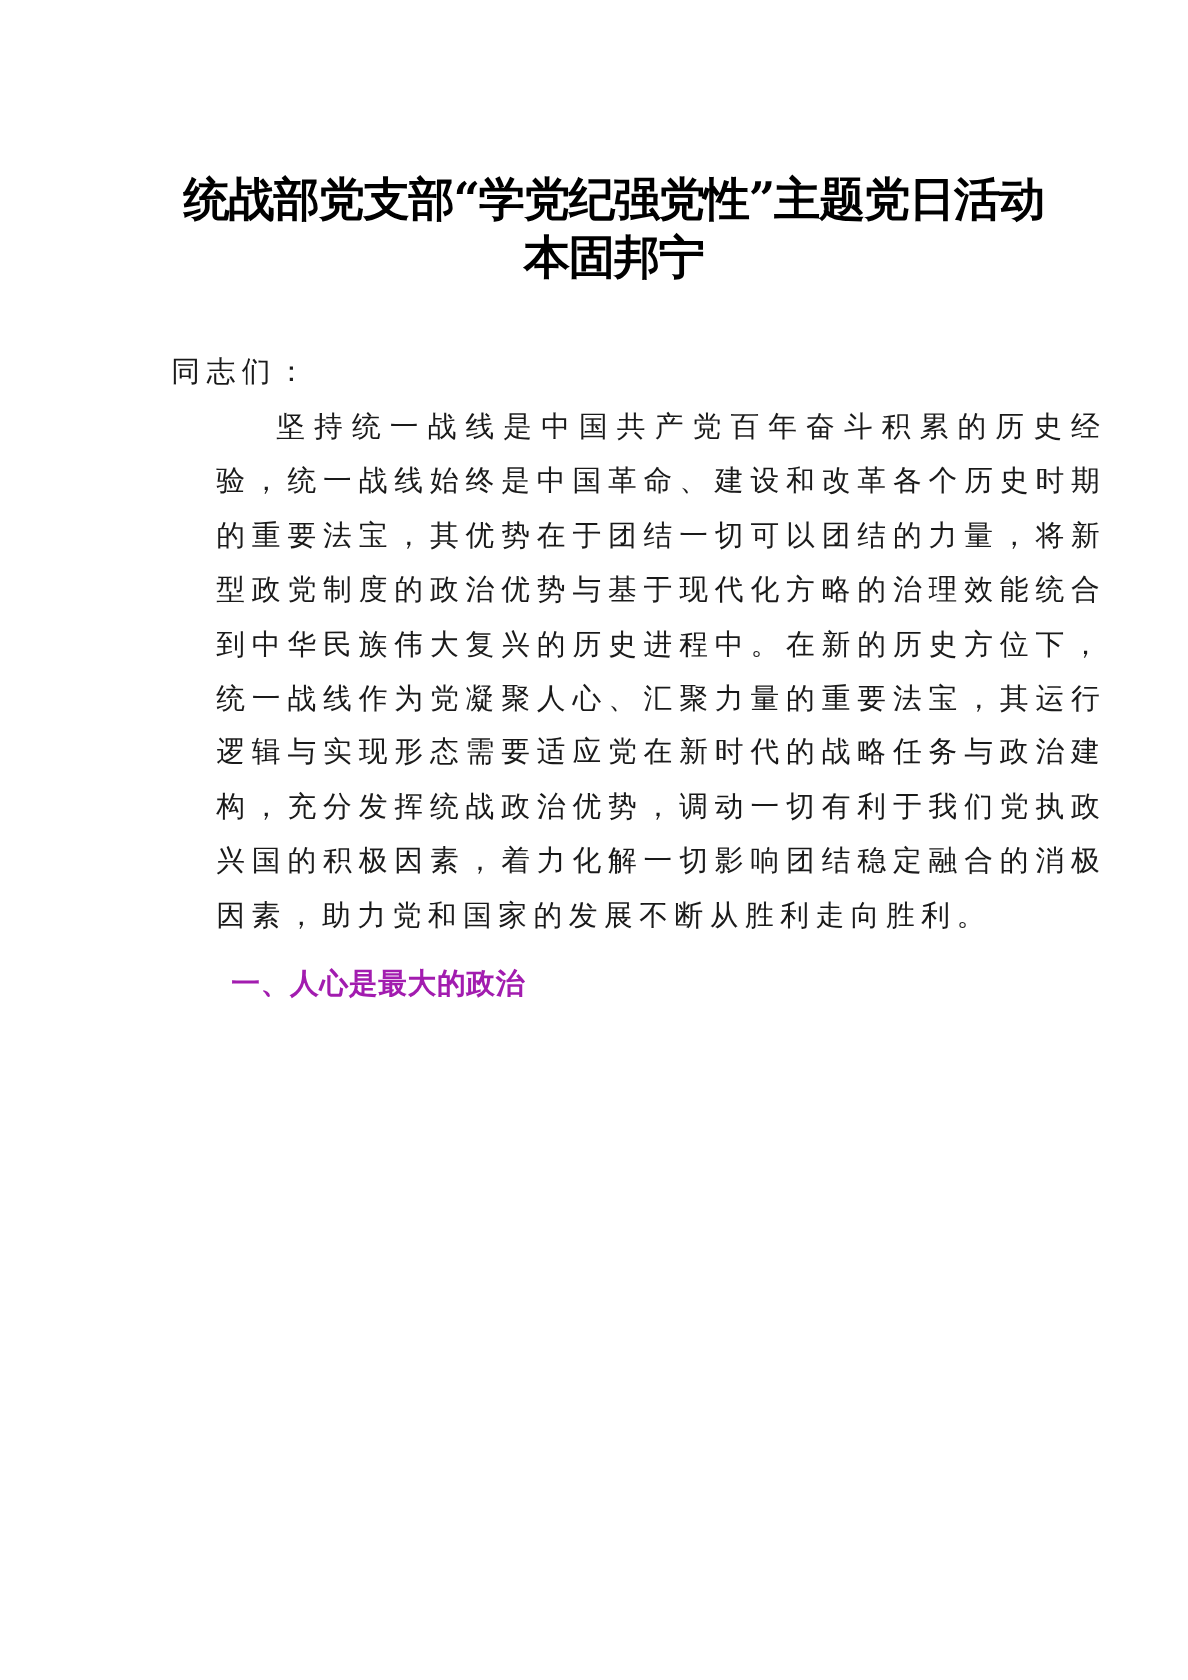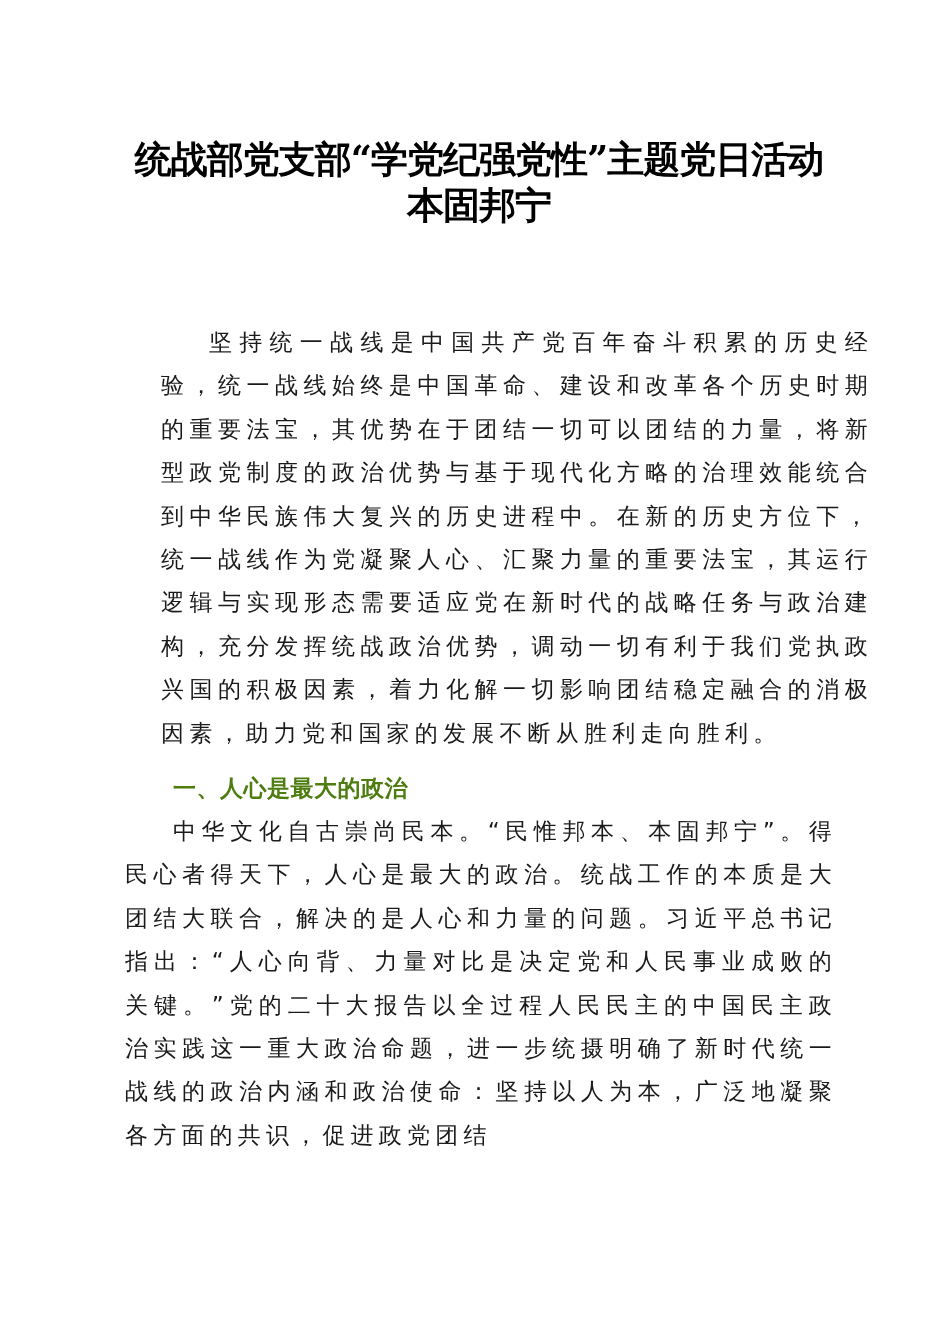--- a/index.html
+++ b/index.html
@@ -9,21 +9,21 @@
     }
     body {
       width: 950px;
       height: 1344px;
       position: relative;
       overflow: hidden;
       color: #111111;
     }
     .page {
       position: absolute;
-      left: 4px;
+      left: 16px;
       top: 0;
       width: 780px;
       height: 1344px;
       background: #ffffff;
       padding-left: 40px;
     }
     .title {
       position: absolute;
       left: 0;
       width: 950px;
@@ -53,38 +53,38 @@
     }
     .para {
       text-indent: 48px;
       margin: 0;
     }
     .para1 { top: 321px; margin-left: 36px; }
     .heading {
       position: absolute;
       left: 169px;
       top: 767px;
-      font-family: Liberation Serif, serif;
+      font-family: Liberation Mono, monospace;
       font-weight: bold;
       font-size: 23px;
       line-height: 43px;
-      color: #4d7c0f;
+      color: #a21caf;
       letter-spacing: 0.5px;
     }
     .para2 { top: 810px; }
   </style>
 </head>
 <body>
 
 <div class="page">
 
   <div class="title title-line1">统战部党支部“学党纪强党性”主题党日活动</div>
 
   <div class="title title-line2">本固邦宁</div>
 
+  <div class="body-text greeting">同志们：</div>
 
   <p class="body-text para para1">坚持统一战线是中国共产党百年奋斗积累的历史经验，统一战线始终是中国革命、建设和改革各个历史时期的重要法宝，其优势在于团结一切可以团结的力量，将新型政党制度的政治优势与基于现代化方略的治理效能统合到中华民族伟大复兴的历史进程中。在新的历史方位下，统一战线作为党凝聚人心、汇聚力量的重要法宝，其运行逻辑与实现形态需要适应党在新时代的战略任务与政治建构，充分发挥统战政治优势，调动一切有利于我们党执政兴国的积极因素，着力化解一切影响团结稳定融合的消极因素，助力党和国家的发展不断从胜利走向胜利。</p>
 
   <div class="heading">一、人心是最大的政治</div>
 
-  <p class="body-text para para2">中华文化自古崇尚民本。“民惟邦本、本固邦宁”。得民心者得天下，人心是最大的政治。统战工作的本质是大团结大联合，解决的是人心和力量的问题。习近平总书记指出：“人心向背、力量对比是决定党和人民事业成败的关键。”党的二十大报告以全过程人民民主的中国民主政治实践这一重大政治命题，进一步统摄明确了新时代统一战线的政治内涵和政治使命：坚持以人为本，广泛地凝聚各方面的共识，促进政党团结</p>
 
 </div>
 
 </body></html>

